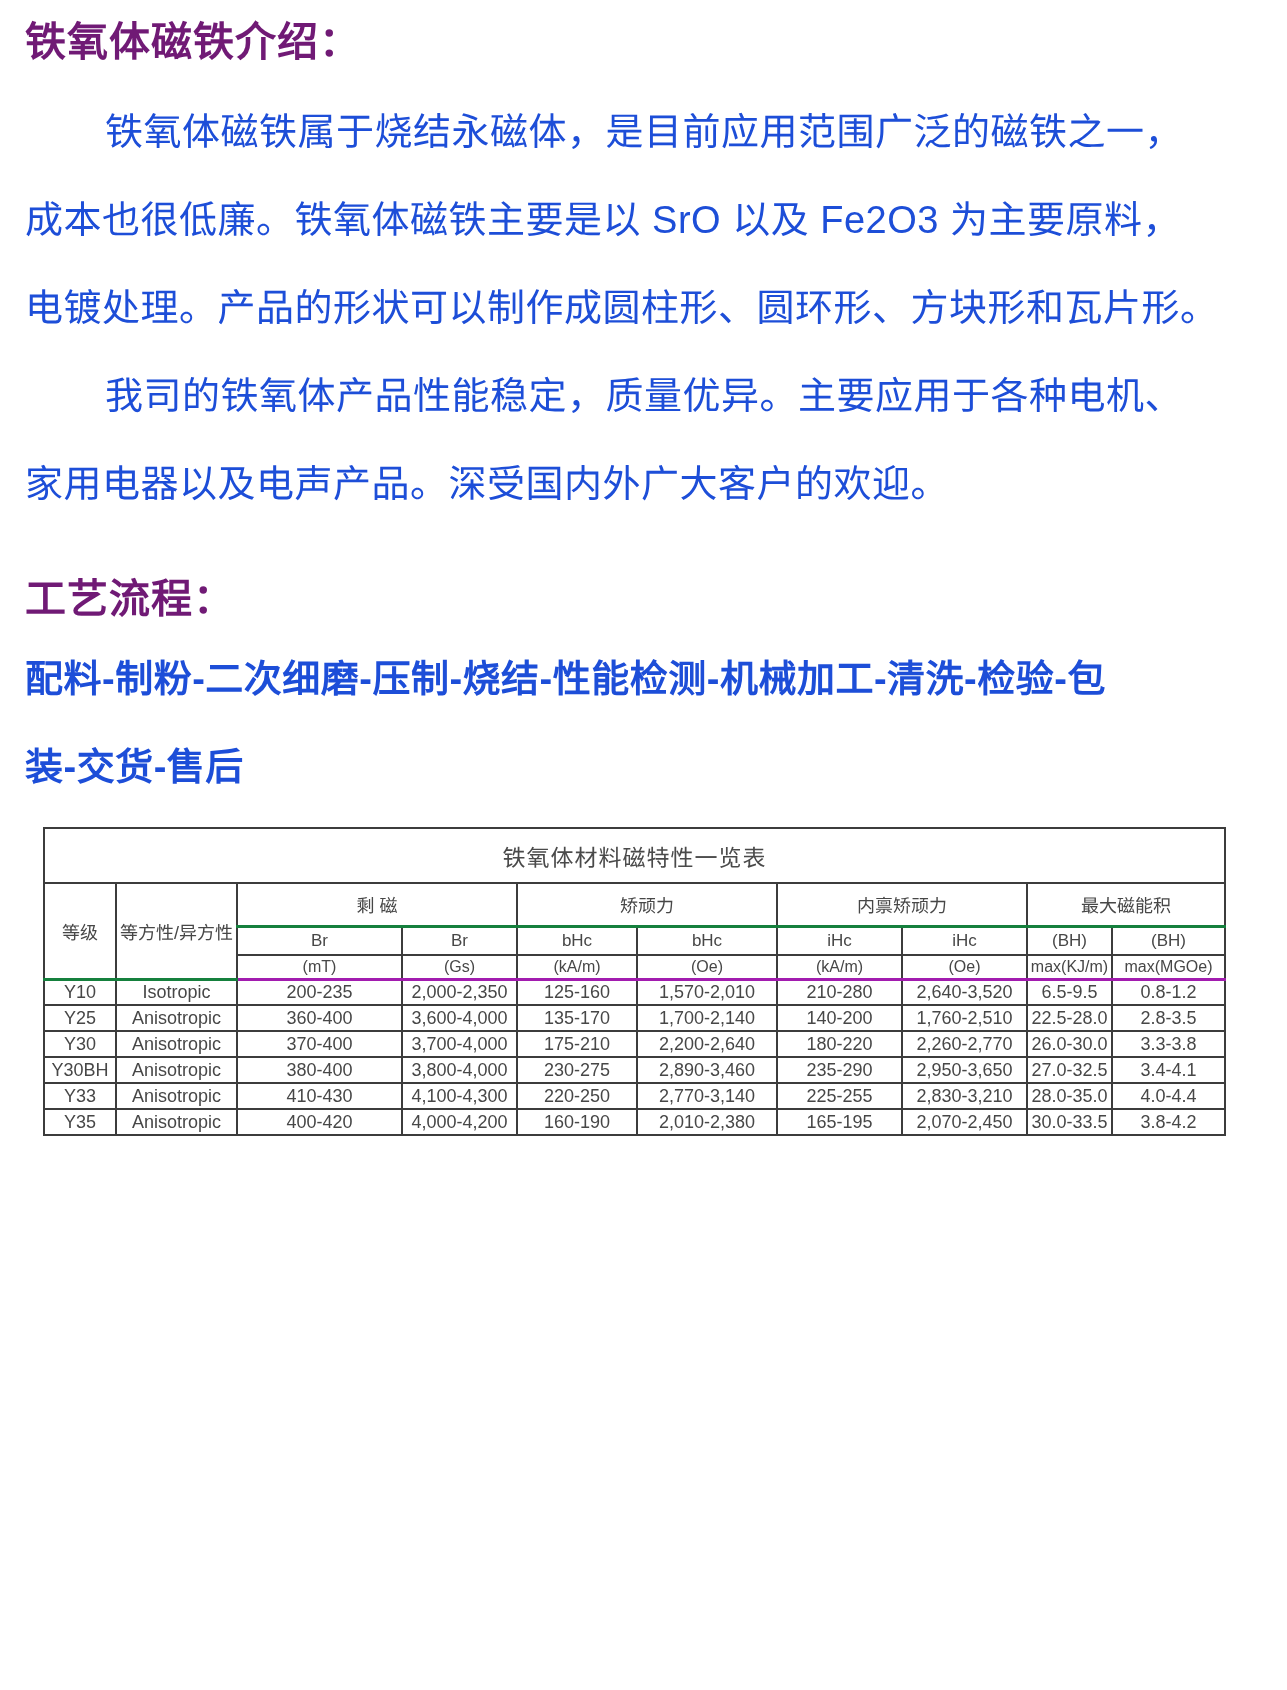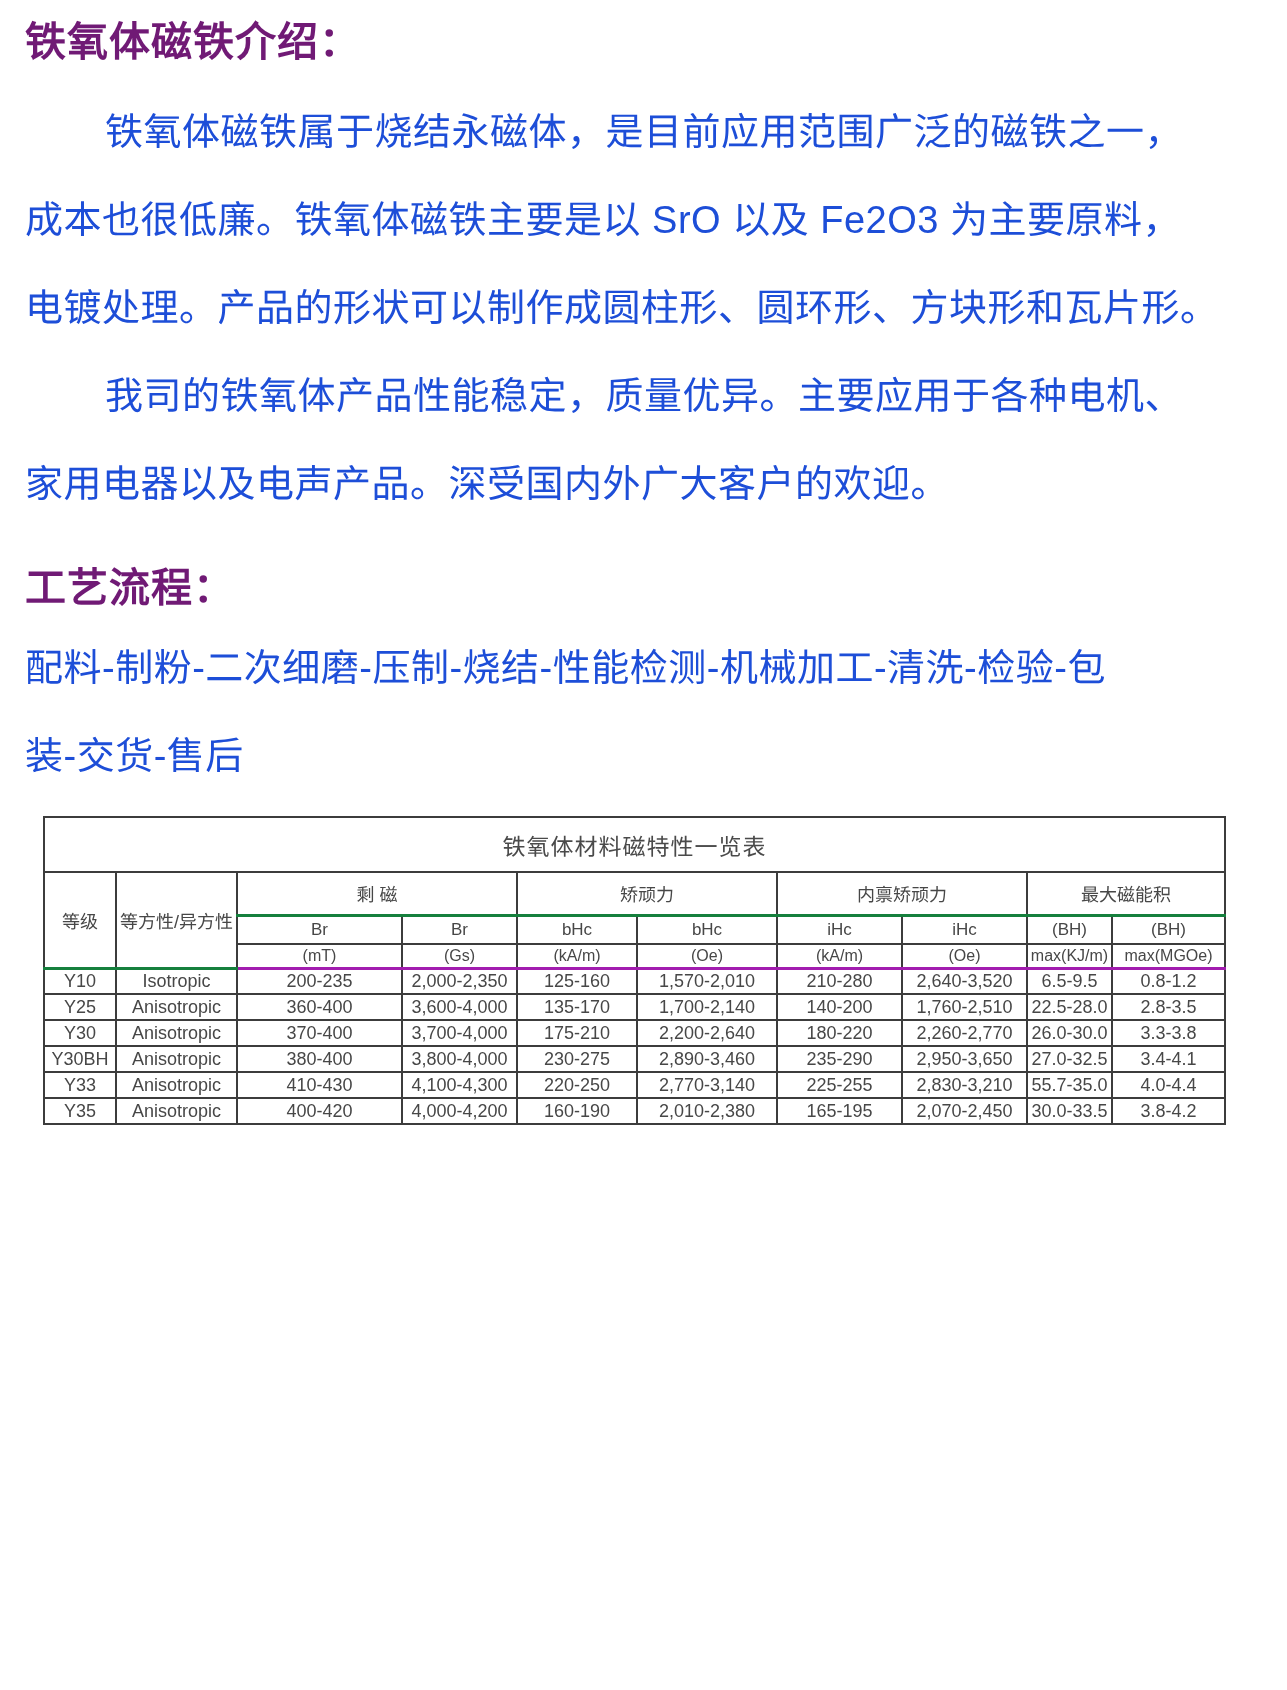--- a/index.html
+++ b/index.html
@@ -14,29 +14,29 @@
     padding:16px 25px 0 25px;
     overflow:hidden;
   }
   .heading {
     font-size:41px;
     line-height:52px;
     font-weight:700;
     color:#701a75;
     letter-spacing:1px;
   }
-  .h2 { margin-top:34px; }
+  .h2 { margin-top:45px; }
   .para {
     font-size:38px;
     line-height:88px;
     color:#1d4ed8;
     letter-spacing:0.5px;
   }
   .para.first { margin-top:20px; }
-  .para.flow  { margin-top:10px; }
+  .para.flow  { margin-top:10px;font-weight:bold; }
   .line { white-space:nowrap; }
   .line.indent { text-indent:80px; }
 
   table.props {
     margin:16px 0 0 18px;
     border-collapse:collapse;
     table-layout:fixed;
     width:1181px;
     color:#474747;
     background:#ffffff;
@@ -185,21 +185,21 @@
       </tr>
       <tr>
         <td>Y33</td>
         <td>Anisotropic</td>
         <td>410-430</td>
         <td>4,100-4,300</td>
         <td>220-250</td>
         <td>2,770-3,140</td>
         <td>225-255</td>
         <td>2,830-3,210</td>
-        <td>55.7-35.0</td>
+        <td>28.0-35.0</td>
         <td>4.0-4.4</td>
       </tr>
       <tr>
         <td>Y35</td>
         <td>Anisotropic</td>
         <td>400-420</td>
         <td>4,000-4,200</td>
         <td>160-190</td>
         <td>2,010-2,380</td>
         <td>165-195</td>

